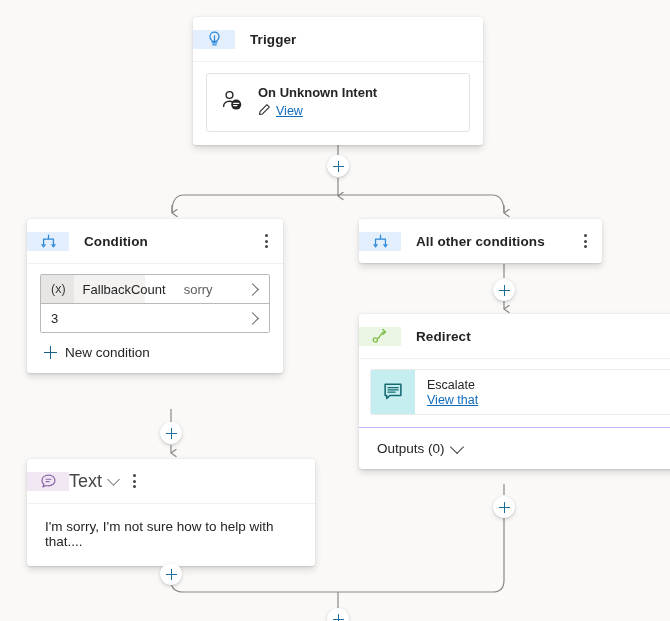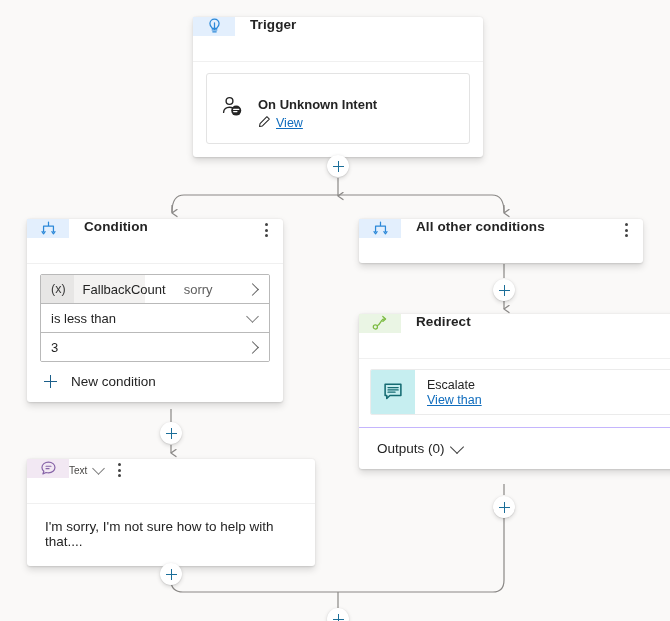--- a/index.html
+++ b/index.html
@@ -29,21 +29,21 @@
 
   
   .node {
     position: absolute;
     background: #ffffff;
     border-radius: 3px;
     box-shadow: 0 0.6px 1.8px rgba(0,0,0,0.11), 0 3.2px 7.2px rgba(0,0,0,0.13);
   }
   .node-header {
     display: flex;
-    align-items: flex-start;
+    align-items: center;
     height: 44px;
     border-bottom: 1px solid #f0f0f0;
   }
   .node-header.no-border { border-bottom: none; }
   .icon-tile {
     width: 42px;
     min-width: 42px;
     display: flex;
     align-items: center;
     justify-content: center;
@@ -61,21 +61,21 @@
     color: #242424;
     letter-spacing: 0.1px;
   }
   .header-right {
     display: flex;
     align-items: center;
     padding-right: 10px;
     gap: 7px;
   }
   .type-label {
-    font-size: 10px;
+    font-size: 18px;
     color: #484644;
     font-weight: 400;
   }
   .kebab {
     width: 14px;
     height: 22px;
     display: flex;
     flex-direction: column;
     align-items: center;
     justify-content: center;
@@ -94,21 +94,21 @@
   .trigger-body { padding: 11px 13px 13px 13px; }
   .sub-card {
     border: 1px solid #e3e3e3;
     border-radius: 3px;
     background: #fff;
     display: flex;
     align-items: center;
     padding: 11px 12px;
     gap: 13px;
   }
-  .sub-card-text { display: flex; flex-direction: column; gap: 2px; margin-top: 12px; }
+  .sub-card-text { display: flex; flex-direction: column; gap: 2px; }
   .sub-title { font-size: 13px; font-weight: 600; color: #242424; }
   .edit-row { display: flex; align-items: center; gap: 5px; }
   .link {
     font-size: 12.5px;
     color: #0f6cbd;
     text-decoration: underline;
     cursor: pointer;
   }
 
   
@@ -158,39 +158,39 @@
     border-right: 1.2px solid #7a7a7a;
     border-bottom: 1.2px solid #7a7a7a;
     transform: rotate(45deg);
     margin-right: 12px;
     margin-bottom: 4px;
   }
   .cond-text { padding-left: 10px; }
   .new-cond {
     display: flex;
     align-items: center;
-    gap: 14px;
+    gap: 8px;
     margin-top: 12px;
     padding-left: 4px;
     font-size: 13.5px;
     color: #242424;
     cursor: pointer;
   }
   .plus-glyph {
     position: relative;
     width: 13px; height: 13px;
   }
   .plus-glyph::before, .plus-glyph::after {
     content: ""; position: absolute; background: #1b5e8a;
   }
   .plus-glyph::before { left: 0; top: 6px; width: 13px; height: 1.4px; }
   .plus-glyph::after  { top: 0; left: 6px; height: 13px; width: 1.4px; }
 
   
-  #allother-node { left: 359px; top: 219px; width: 284px; }
+  #allother-node { left: 359px; top: 219px; width: 243px; }
 
   
   #redirect-node { left: 359px; top: 314px; width: 332px; }
   .redirect-body { padding: 10px 11px 12px 11px; border-bottom: 1px solid #c4b5fd; }
   .escalate-card {
     border: 1px solid #ebebeb;
     border-radius: 2px;
     display: flex;
     align-items: stretch;
     background: #fff;
@@ -353,25 +353,20 @@
           <div class="var-chip">
             <span class="var-x">(x)</span>
             <span class="var-name">FallbackCount</span>
             <span class="var-div"></span>
             <span class="var-type">sorry</span>
           </div>
           <span class="row-spacer"></span>
           <span class="chev-rt"></span>
         </div>
 
-        <div class="cond-row">
-          <span class="cond-text">is less than</span>
-          <span class="row-spacer"></span>
-          <span class="chev-dn-sm"></span>
-        </div>
 
         <div class="cond-row">
           <span class="cond-text">3</span>
           <span class="row-spacer"></span>
           <span class="chev-rt"></span>
         </div>
       </div>
 
       <div class="new-cond">
         <span class="plus-glyph"></span>
@@ -420,21 +415,21 @@
     <div class="redirect-body">
       <div class="escalate-card">
         <div class="escalate-tile">
           <svg width="22" height="22" viewBox="0 0 24 24" fill="none">
             <path d="M3.4 3.6h17.2v12.2H8.6l-3.4 3.3v-3.3H3.4z" stroke="#156b72" stroke-width="1.7" stroke-linejoin="round" fill="none"></path>
             <path d="M6.6 7.2h11M6.6 9.7h11M6.6 12.2h7.6" stroke="#156b72" stroke-width="1.5" stroke-linecap="round"></path>
           </svg>
         </div>
         <div class="escalate-text">
           <div class="escalate-title">Escalate</div>
-          <span class="link">View than</span>
+          <span class="link">View that</span>
         </div>
       </div>
     </div>
     <div class="outputs-row">
       <span>Outputs (0)</span>
       <span class="chev-dn-out"></span>
     </div>
   </div>
 
   <div class="node" id="message-node">

